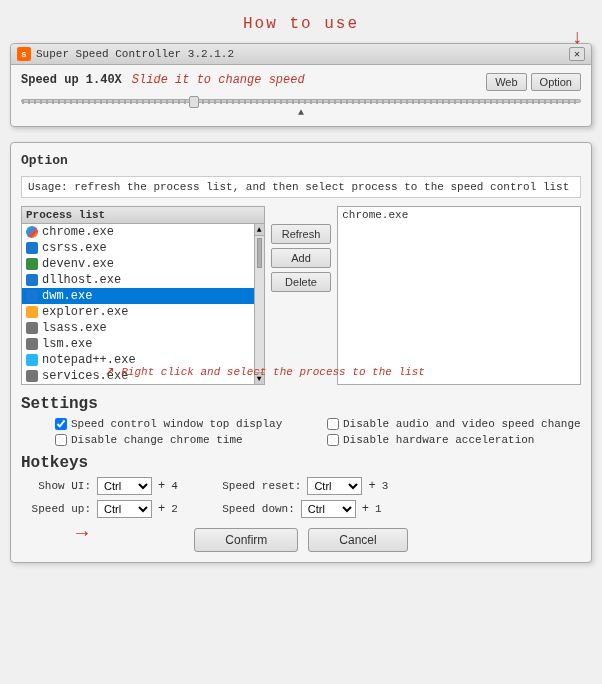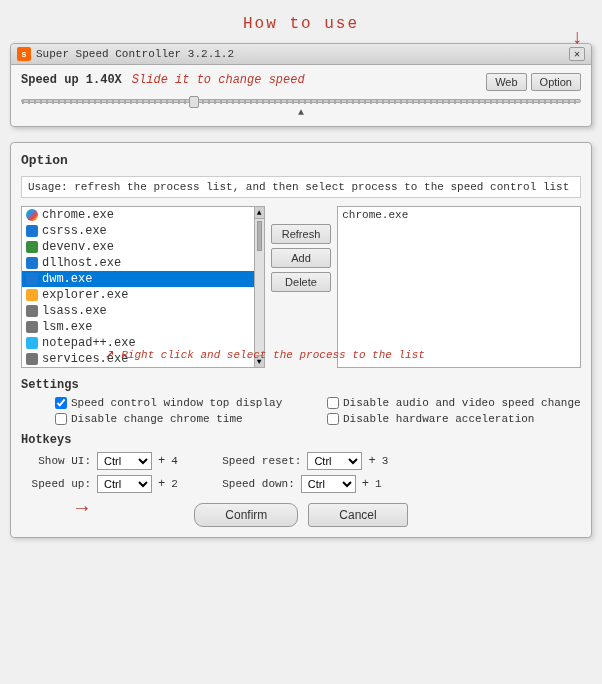--- a/index.html
+++ b/index.html
@@ -291,21 +291,21 @@
       font-style: italic;
       pointer-events: none;
     }
 
     
     .settings-section {
       margin-bottom: 8px;
     }
 
     .section-title {
-      font-size: 12px;
+      font-size: 16px;
       font-weight: bold;
       color: #333;
       margin-bottom: 5px;
     }
 
     .checkbox-row {
       display: flex;
       gap: 18px;
       margin-bottom: 4px;
       margin-left: 34px;
@@ -379,21 +379,21 @@
       margin-top: 8px;
       position: relative;
     }
 
     .btn-confirm {
       padding: 4px 30px;
       font-size: 12px;
       border: 1px solid #999;
       background: linear-gradient(to bottom, #f0f0f0, #ddd);
       cursor: pointer;
-      border-radius: 9px;
+      border-radius: 3px;
       color: #333;
     }
 
     .btn-cancel {
       padding: 4px 30px;
       font-size: 12px;
       border: 1px solid #999;
       background: linear-gradient(to bottom, #f0f0f0, #ddd);
       cursor: pointer;
       border-radius: 3px;
@@ -472,20 +472,21 @@
     </div>
   </div>
 
   <div class="option-panel">
     <div class="option-title">Option</div>
     <div class="usage-text">Usage: refresh the process list, and then select process to the speed control list</div>
 
     <div class="lists-container" style="position:relative;">
 
       <div class="process-list-wrapper">
+        <div class="list-header">Process list</div>
         <div class="process-list-inner">
           <div class="process-items-col">
             <div class="process-item">
               <div class="proc-icon icon-chrome"></div>
               <span>chrome.exe</span>
             </div>
             <div class="process-item">
               <div class="proc-icon icon-blue"></div>
               <span>csrss.exe</span>
             </div>

